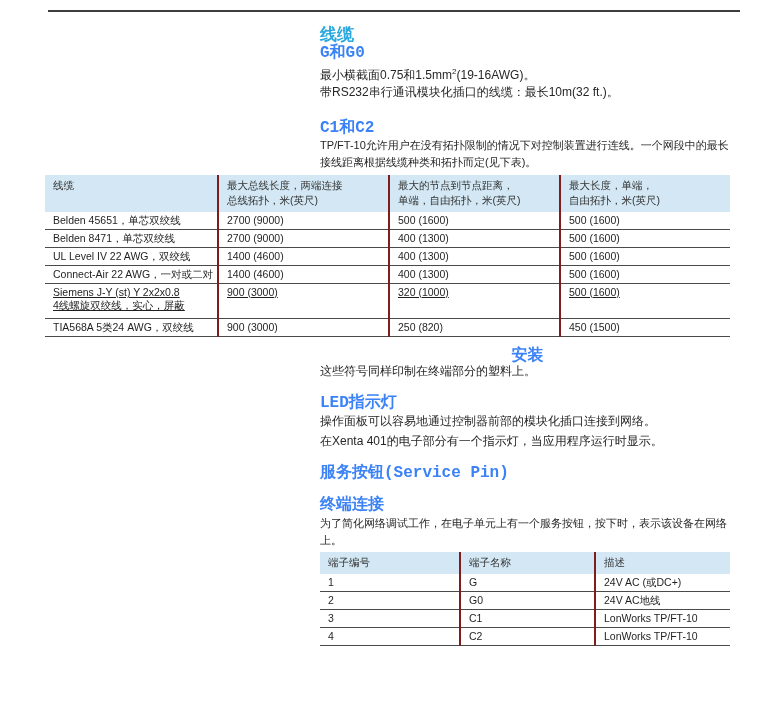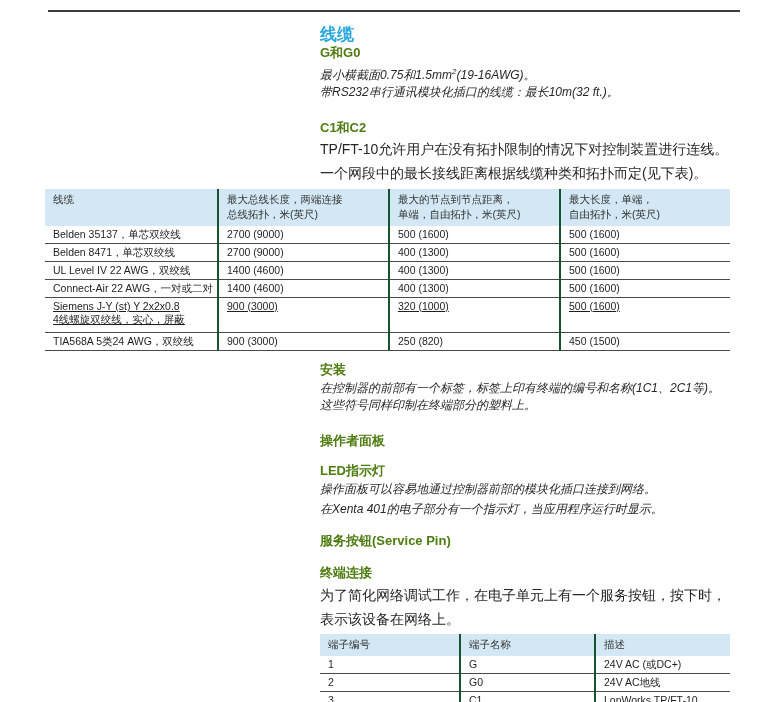--- a/index.html
+++ b/index.html
@@ -11,44 +11,44 @@
     background:#ffffff;
     overflow:hidden;
     font-family:"Liberation Sans","DejaVu Sans",sans-serif;
     color:#262626;
   }
   .top-rule { margin-left:48px; width:692px; height:2px; background:#3d3d3d; }
 
   .col { margin-left:320px; width:415px; }
 
   .h1 { color:#29a8df; font-size:17px; line-height:18px; font-weight:700; padding-top:14px; }
-  .h2 { color:#4d7c0f; font-size:13px; line-height:14px; font-weight:600; }
-  .body-line { font-size:12px; line-height:17px;font-style:italic; }
-  .para { font-size:14px; line-height:24px; }
+  .h2 { color:#3b82f6; font-size:16px; line-height:14px; font-weight:600;font-family:Liberation Mono, monospace; }
+  .body-line { font-size:12px; line-height:17px; }
+  .para { font-size:11px; line-height:17px; }
   sup { font-size:8px; }
 
   .pt2{padding-top:2px;} .pt3{padding-top:3px;}
-  .pt12{padding-top:12px;} .pt16{padding-top:16px;} .pt18{padding-top:18px;} .pt20{padding-top:20px;}
+  .pt12{padding-top:12px;text-align:center;} .pt16{padding-top:16px;} .pt18{padding-top:18px;} .pt20{padding-top:20px;}
 
   table { border-collapse:collapse; table-layout:fixed; }
   .tbl-wrap1 { padding-top:4px; }
   .tbl-wrap2 { padding-top:3px; }
   .tbl1 { margin-left:45px; width:685px; }
   .tbl2 { margin-left:320px; width:410px; }
 
   th, td {
     font-weight:400; text-align:left; vertical-align:top;
     font-size:10.5px; line-height:13px; color:#1f1f1f;
     padding:2px 6px 2px 8px; white-space:nowrap; overflow:hidden;
   }
   thead th {
     background:#d3e8f4; color:#333333;
     line-height:15px; padding:3px 6px 4px 8px;
   }
-  th + th, td + td { border-left:2px solid #14532d; }
+  th + th, td + td { border-left:2px solid #7f1d1d; }
   tbody td { border-bottom:1px solid #4a4a4a; }
   tr.tall td { padding-bottom:6px;text-decoration:underline; }
 </style>
 </head>
 <body>
 
 <div class="page">
 
   <div class="top-rule"></div>
 
@@ -84,21 +84,21 @@
               <div>单端，自由拓扑，米(英尺)</div>
             </th>
           <th>
               <div>最大长度，单端，</div>
               <div>自由拓扑，米(英尺)</div>
             </th>
         </tr>
       </thead>
       <tbody>
         <tr>
-          <td>Belden 35137，单芯双绞线</td>
+          <td>Belden 45651，单芯双绞线</td>
           <td>2700 (9000)</td>
           <td>500 (1600)</td>
           <td>500 (1600)</td>
         </tr>
         <tr>
           <td>Belden 8471，单芯双绞线</td>
           <td>2700 (9000)</td>
           <td>400 (1300)</td>
           <td>500 (1600)</td>
         </tr>
@@ -127,24 +127,22 @@
           <td>TIA568A 5类24 AWG，双绞线</td>
           <td>900 (3000)</td>
           <td>250 (820)</td>
           <td>450 (1500)</td>
         </tr>
       </tbody>
     </table>
   </div>
 
   <div class="col h2 pt12">安装</div>
-  <div class="col body-line pt3">在控制器的前部有一个标签，标签上印有终端的编号和名称(1C1、2C1等)。</div>
   <div class="col body-line">这些符号同样印制在终端部分的塑料上。</div>
 
-  <div class="col h2 pt20">操作者面板</div>
   <div class="col h2 pt16">LED指示灯</div>
 
   <div class="col body-line pt3">操作面板可以容易地通过控制器前部的模块化插口连接到网络。</div>
   <div class="col body-line pt3">在Xenta 401的电子部分有一个指示灯，当应用程序运行时显示。</div>
 
   <div class="col h2 pt16">服务按钮(Service Pin)</div>
   <div class="col h2 pt18">终端连接</div>
 
   <div class="col para pt3">为了简化网络调试工作，在电子单元上有一个服务按钮，按下时，表示该设备在网络上。</div>
 

